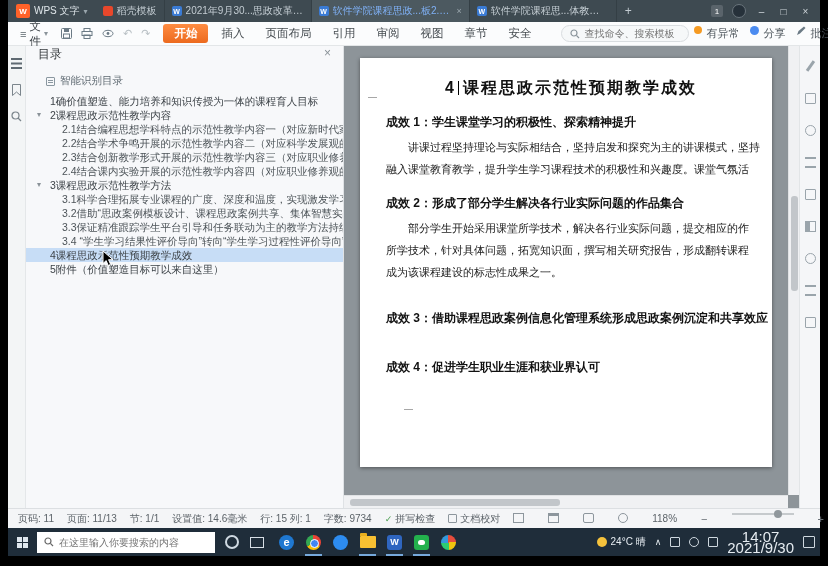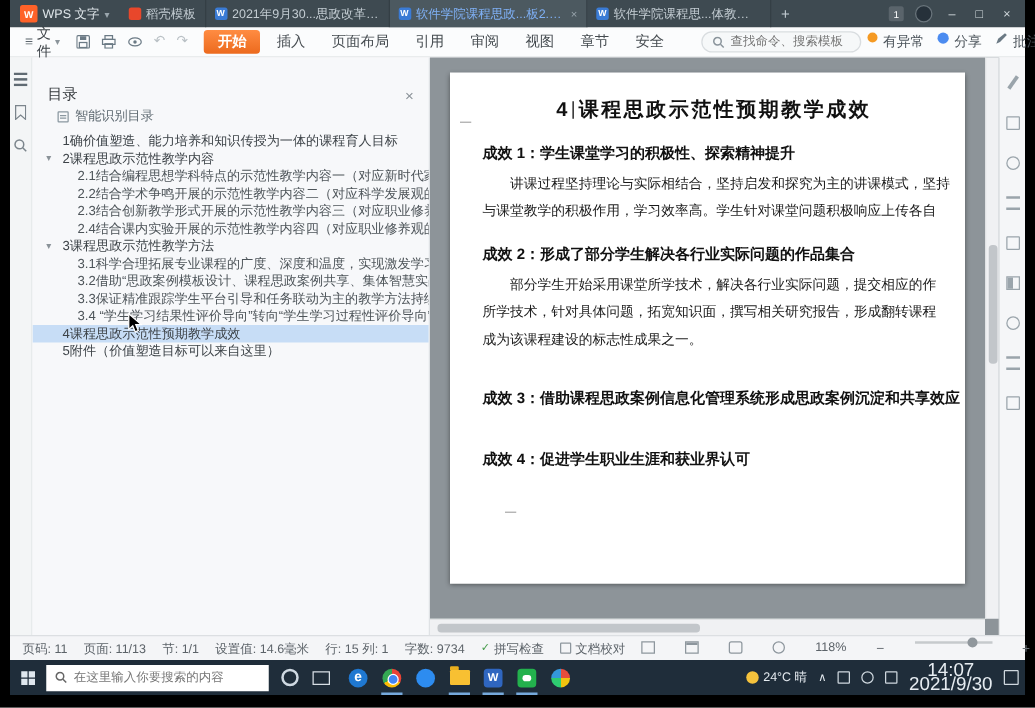--- a/index.html
+++ b/index.html
@@ -43,21 +43,21 @@
   .mb-item { display:flex; align-items:flex-start; gap:4px; white-space:nowrap; }
   .warn-dot { width:8px; height:8px; border-radius:50%; background:#f59a23; }
   .share-dot { width:9px; height:9px; border-radius:50%; background:#4b8bf0; }
 
   
   .bodyrow { flex:1; display:flex; min-height:0; }
   .leftstrip { width:18px; background:#f3f5f6; border-right:1px solid #e4e7e9; display:flex; flex-direction:column; align-items:center; padding-top:12px; gap:15px; flex:none; }
   .ls-icon svg { display:block; }
 
   .toc { width:318px; background:#f7f8fa; border-right:1px solid #dfe2e5; display:flex; flex-direction:column; flex:none; }
-  .toc-header { height:26px; display:flex; align-items:flex-end; padding:0 12px; font-size:12px; color:#35393d;margin-top:12px; }
+  .toc-header { height:26px; display:flex; align-items:flex-start; padding:0 12px; font-size:12px; color:#35393d; }
   .toc-close { margin-left:auto; color:#8a9298; font-size:12px; }
   .toc-smart { display:flex; align-items:center; gap:5px; padding:2px 0 6px 20px; font-size:10.5px; color:#5f6a72; }
   .smart-icon { width:9px; height:9px; border:1px solid #8a97a0; border-radius:1px; position:relative; }
   .smart-icon::after { content:""; position:absolute; left:1px; right:1px; top:2px; border-top:1px solid #8a97a0; box-shadow:0 2px 0 #8a97a0; }
   .toc-tree { flex:1; overflow:hidden; font-size:10.5px; color:#4d5459; }
   .trow { height:14px; line-height:14px; white-space:nowrap; overflow:hidden; padding-left:36px; position:relative; padding-right:6px; }
   .trow.lvl1 { padding-left:24px; color:#3d4348; }
   .trow .arr { position:absolute; left:11px; top:0; font-size:8px; color:#8a9298; }
   .trow.sel { background:#c7ddf6; }
 
@@ -285,21 +285,21 @@
       </div>
 
       <div class="docarea">
         <div class="page">
           <span class="margin-dash md-1">—</span>
           <div class="p-heading">
             <span>4</span><span class="caret"></span><span>课程思政示范性预期教学成效</span>
           </div>
           <div class="sec-title">成效 1：学生课堂学习的积极性、探索精神提升</div>
           <div class="pline ind">讲课过程坚持理论与实际相结合，坚持启发和探究为主的讲课模式，坚持</div>
-          <div class="pline">与课堂教学的积极作用，学习效率高。学生针对课堂问题积极响应上传各自</div>
+          <div class="pline">融入课堂教育教学，提升学生学习课程技术的积极性和兴趣度。课堂气氛活</div>
           <div class="sec-title">成效 2：形成了部分学生解决各行业实际问题的作品集合</div>
           <div class="pline ind">部分学生开始采用课堂所学技术，解决各行业实际问题，提交相应的作</div>
           <div class="pline">所学技术，针对具体问题，拓宽知识面，撰写相关研究报告，形成翻转课程</div>
           <div class="pline">成为该课程建设的标志性成果之一。</div>
           <div class="gap-lg"></div>
           <div class="sec-title">成效 3：借助课程思政案例信息化管理系统形成思政案例沉淀和共享效应</div>
           <div class="gap-lg"></div>
           <div class="sec-title">成效 4：促进学生职业生涯和获业界认可</div>
           <span class="margin-dash md-2">—</span>
         </div>

